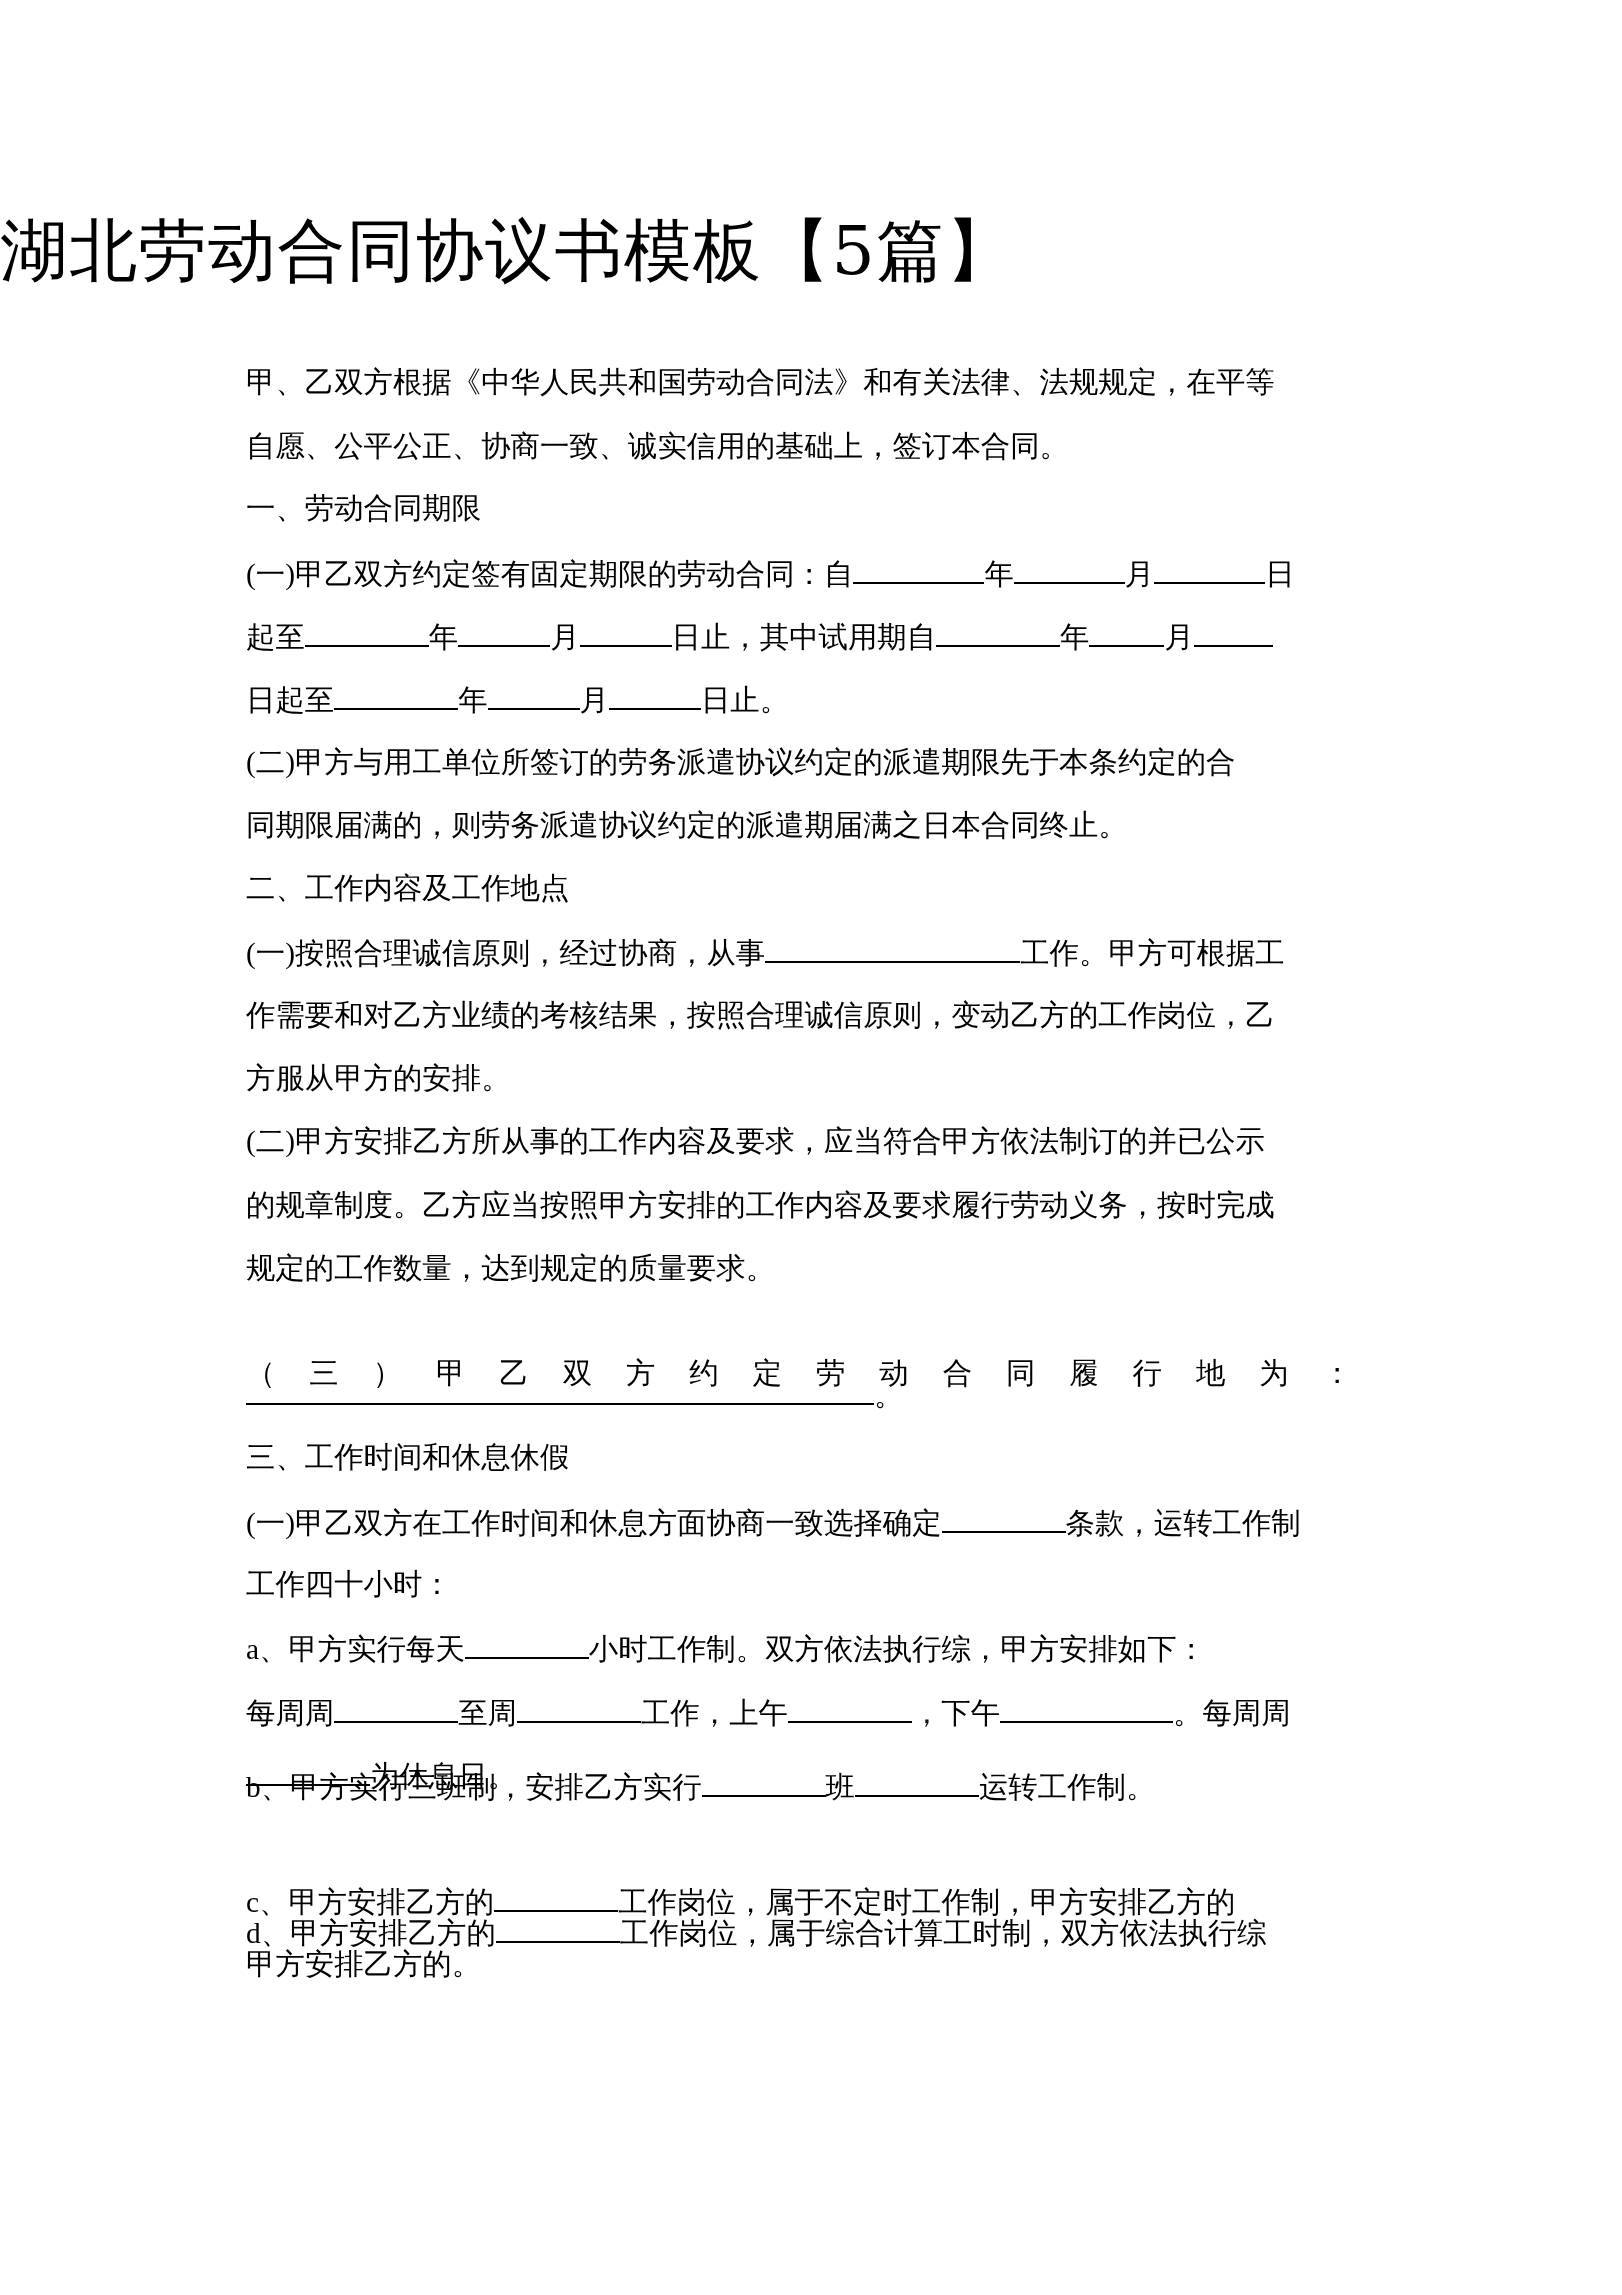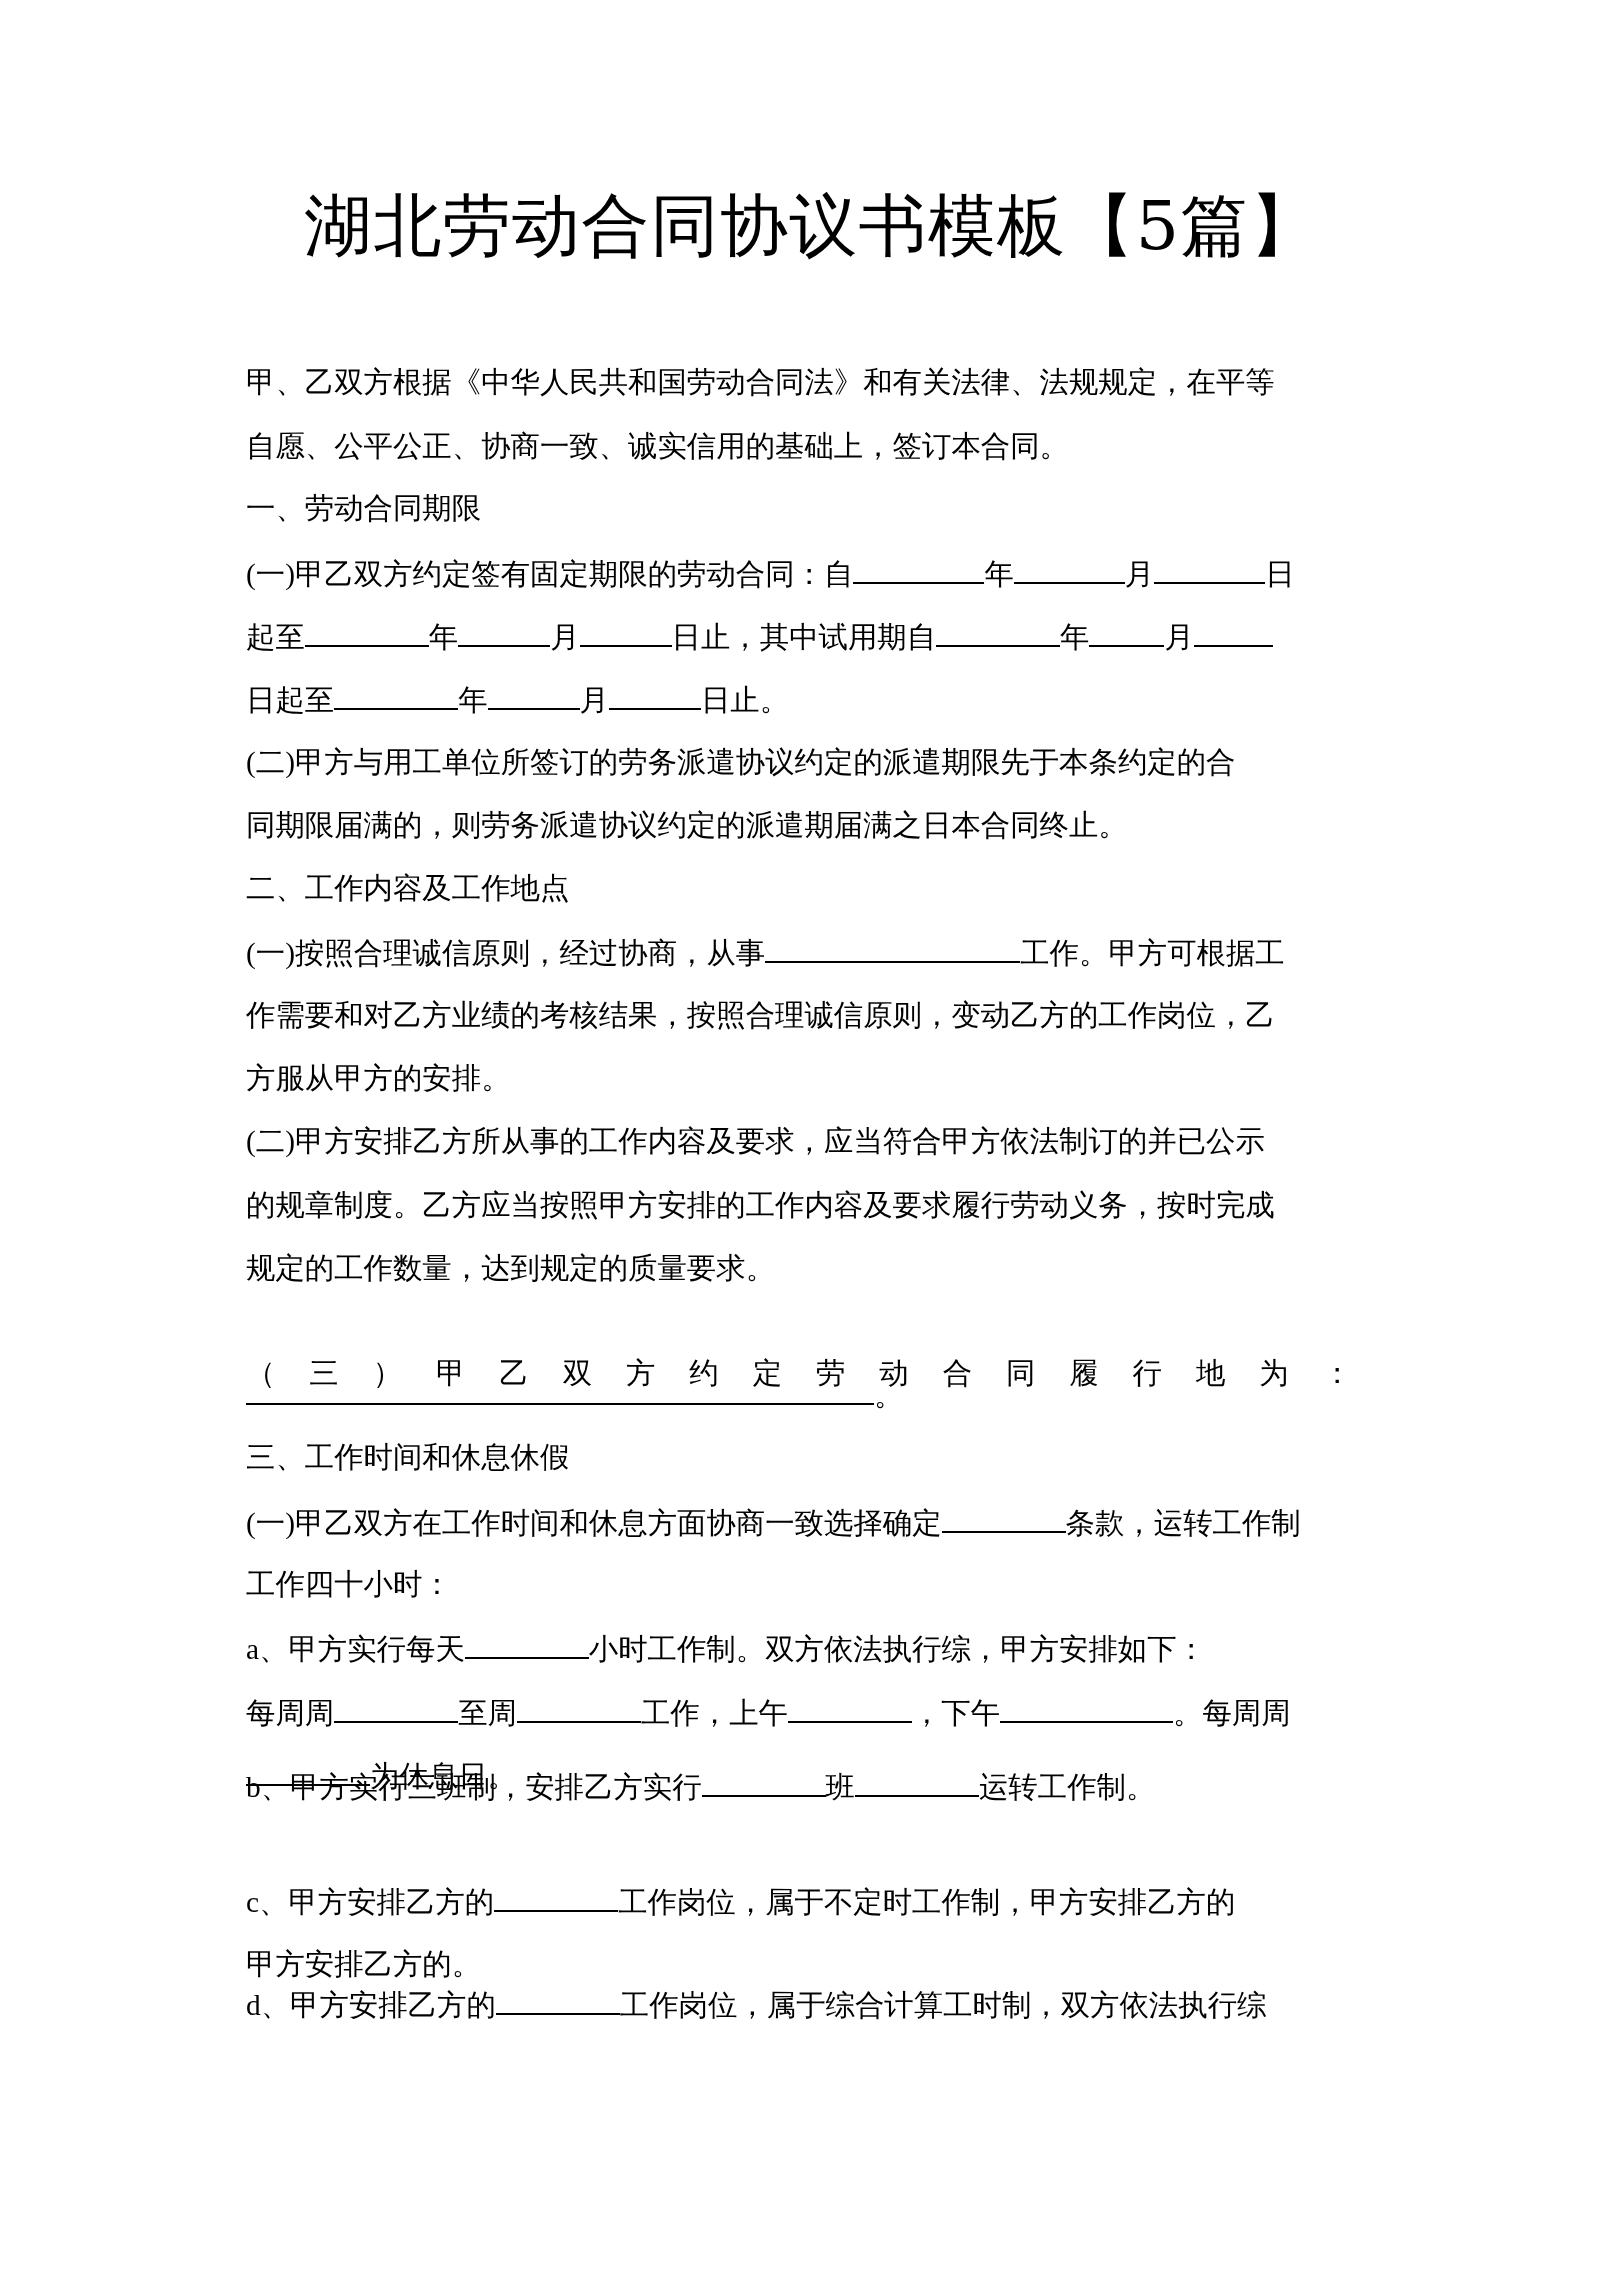--- a/index.html
+++ b/index.html
@@ -1,18 +1,18 @@
 <!DOCTYPE html>
 <html style="font-size:10.5px"><head>
 <meta charset="utf-8">
 <style>
   html, body { margin: 0; padding: 0; background: #ffffff; }
   body { width: 1623px; height: 2295px; position: relative; overflow: hidden;
          font-family: "DejaVu Serif", "Liberation Serif", serif; color: #000; }
-  .title { position: absolute; left: 0; width: 1623px; top: 180px; text-align: center;
+  .title { position: absolute; left: 0; width: 1623px; top: 205px; 
            font-size: 68px; line-height: 92px; letter-spacing: 1.3px; }
   .line { position: absolute; left: 246px; width: 1131px; font-size: 29.4px; line-height: 39px;
           white-space: nowrap; font-family: Liberation Serif, serif; }
   .justify { text-align: justify; text-align-last: justify; margin-top: 42px; }
   .blank { display: inline-block; border-bottom: 2px solid #000; height: 29px; vertical-align: baseline; }
 </style>
 </head>
 <body>
 
 <div>
@@ -70,17 +70,17 @@
 
   <div class="line" style="top:1766px">
     <span>b、甲方实行三班制，安排乙方实行</span><span class="blank" style="width:124px"></span><span>班</span><span class="blank" style="width:124px"></span><span>运转工作制。</span>
   </div>
 
   <div class="line" style="top:1881px">
     <span>c、甲方安排乙方的</span><span class="blank" style="width:124px"></span><span>工作岗位，属于不定时工作制，甲方安排乙方的</span>
   </div>
   <div class="line" style="top:1945px">甲方安排乙方的。</div>
 
-  <div class="line" style="top:1984px">
+  <div class="line" style="top:1912px">
     <span>d、甲方安排乙方的</span><span class="blank" style="width:124px"></span><span>工作岗位，属于综合计算工时制，双方依法执行综</span>
   </div>
 </div>
 
 
 </body></html>

